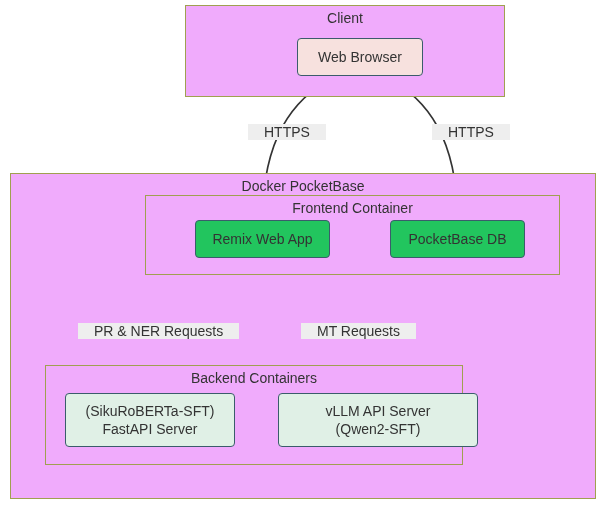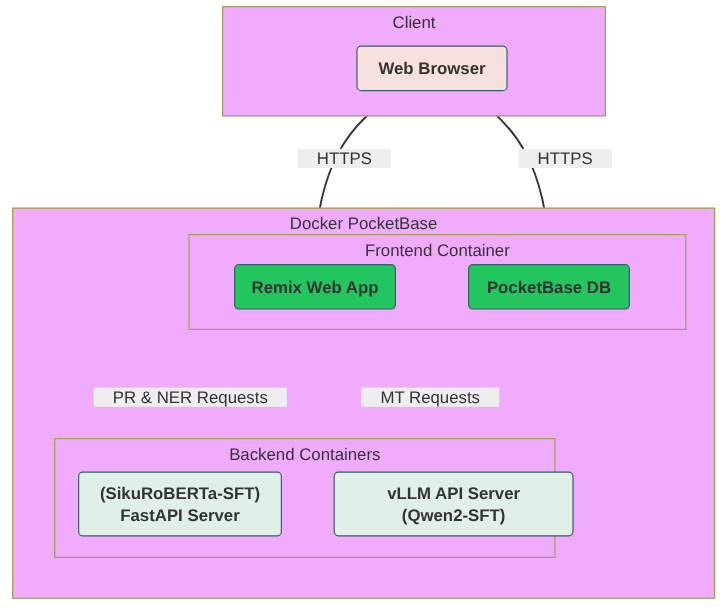--- a/index.html
+++ b/index.html
@@ -42,21 +42,20 @@
     box-sizing: border-box;
     border: 1px solid #3b5c6b;
     border-radius: 4px;
     text-align: center;
     display: flex;
     flex-direction: column;
     justify-content: center;
     padding: 0 6px;
     font-size: 14px;
     line-height: 1.3;
-    font-weight: bold;
   }
   .node.pink  { background: #f7e1de; }
   .node.blue  { background: #22c55e; }
   .node.green { background: #e0f0e6; }
   .edge-label {
     position: absolute;
     background: #eee;
     font-size: 14px;
     padding: 0 16px;
     white-space: nowrap;
@@ -87,21 +86,21 @@
     <div class="title">Client</div>
   </div>
   <div class="node pink" style="left:297px; top:38px; width:126px; height:38px;">
     <span>Web Browser</span>
   </div>
 
   <div class="cluster" style="left:10px; top:173px; width:586px; height:326px;">
     <div class="title">Docker PocketBase</div>
   </div>
 
-  <div class="cluster" style="left:157px; top:195px; width:415px; height:80px;">
+  <div class="cluster" style="left:145px; top:195px; width:415px; height:80px;">
     <div class="title">Frontend Container</div>
   </div>
   <div class="node blue" style="left:195px; top:220px; width:135px; height:38px;">
     <span>Remix Web App</span>
   </div>
   <div class="node blue" style="left:390px; top:220px; width:135px; height:38px;">
     <span>PocketBase DB</span>
   </div>
 
   <div class="cluster" style="left:45px; top:365px; width:418px; height:100px;">

